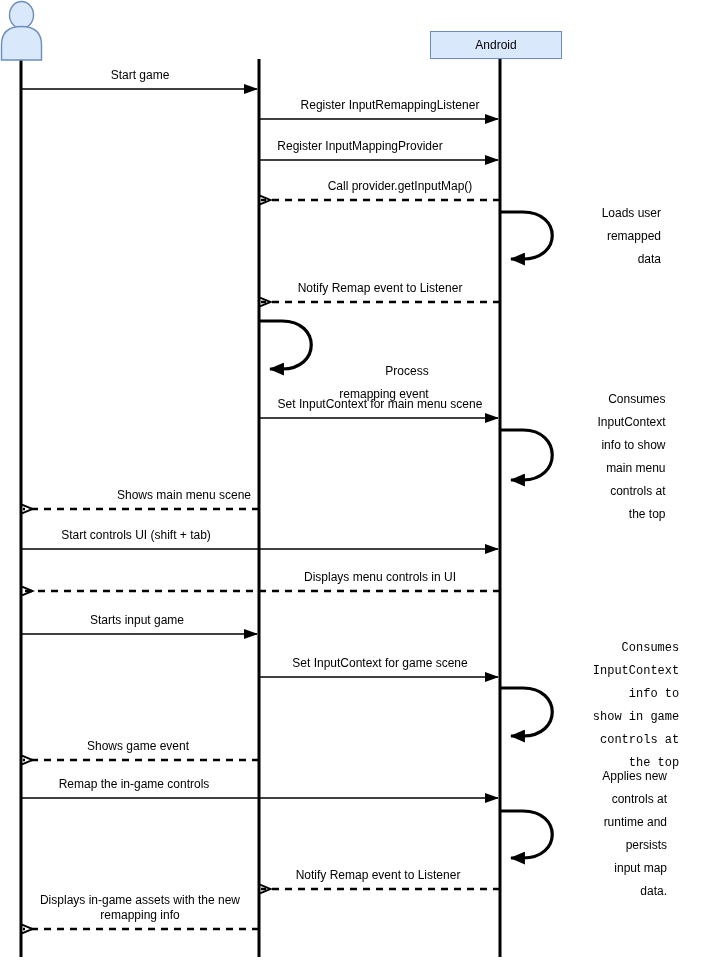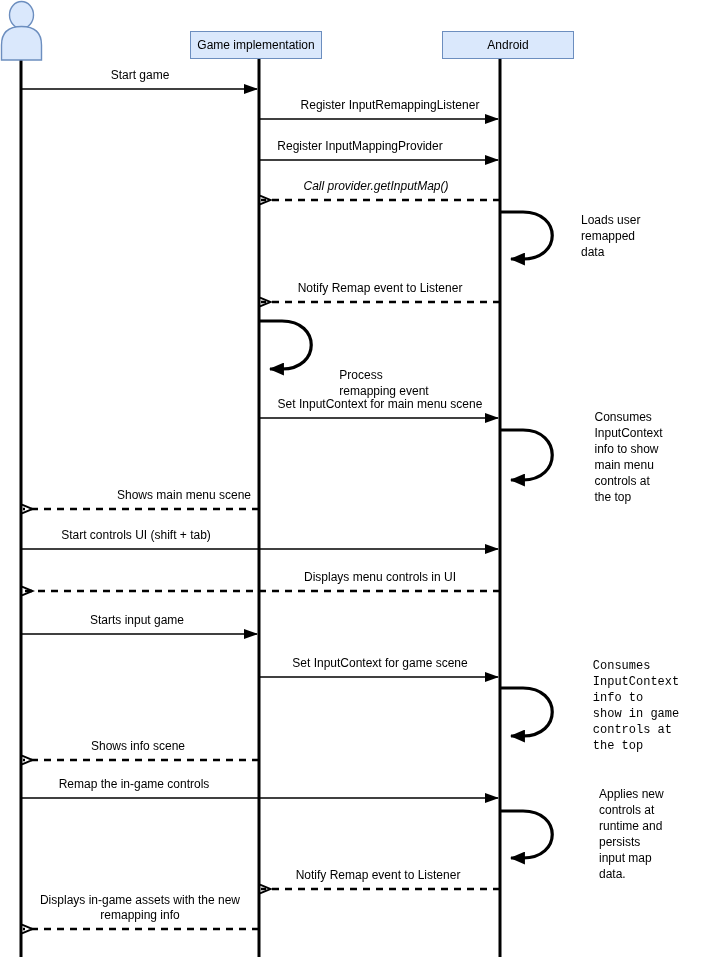--- a/index.html
+++ b/index.html
@@ -26,22 +26,22 @@
     transform:translate(-50%,-100%);
     white-space:pre-line;
     text-align:center;
     line-height:15px;
     z-index:2;
   }
   .loop-label{
     position:absolute;
     transform:translate(-50%,-50%);
     white-space:pre-line;
-    text-align:left;
-    line-height:16px;
+    text-align:right;
+    line-height:23px;
     z-index:2;
   }
 </style>
 </head>
 <body>
 
 <div class="stage">
   <svg class="wires" width="701" height="963" viewBox="0 0 701 963">
     <defs>
       <marker id="m-solid" markerUnits="userSpaceOnUse" markerWidth="14" markerHeight="10" viewBox="0 0 14 10" refX="13" refY="5" orient="auto">
@@ -82,40 +82,37 @@
       </g>
     <g id="g-loops">
         <path d="M 500 212 H 523 C 562 212 562 259 523 259 H 511" fill="none" stroke="#000000" stroke-width="3.2" marker-end="url(#m-loop)"></path>
         <path d="M 259 321 H 282 C 321 321 321 369 282 369 H 270" fill="none" stroke="#000000" stroke-width="3.2" marker-end="url(#m-loop)"></path>
         <path d="M 500 430 H 523 C 562 430 562 480 523 480 H 511" fill="none" stroke="#000000" stroke-width="3.2" marker-end="url(#m-loop)"></path>
         <path d="M 500 688 H 523 C 562 688 562 736 523 736 H 511" fill="none" stroke="#000000" stroke-width="3.2" marker-end="url(#m-loop)"></path>
         <path d="M 500 811 H 523 C 562 811 562 858 523 858 H 511" fill="none" stroke="#000000" stroke-width="3.2" marker-end="url(#m-loop)"></path>
       </g>
   </svg>
 
-  <div class="participant-box" id="box-game" style="left: 190px; top: 31px; width: 132px; height: 28px;">
-    <span>Game implementation</span>
-  </div>
-  <div class="participant-box" id="box-android" style="left: 430px; top: 31px; width: 132px; height: 28px; margin-left: 12px;">
+  <div class="participant-box" id="box-android" style="left: 430px; top: 31px; width: 132px; height: 28px;">
     <span>Android</span>
   </div>
 
   <div id="labels">
       <div class="msg-label" style="left: 140px; top: 83px;">Start game</div>
       <div class="msg-label" style="left: 380px; top: 113px; padding-left: 20px;">Register InputRemappingListener</div>
       <div class="msg-label" style="left: 360px; top: 154px;">Register InputMappingProvider</div>
-      <div class="msg-label" style="left: 376px; top: 194px; font-style: italic;">Call provider.getInputMap()</div>
+      <div class="msg-label" style="left: 400px; top: 194px;">Call provider.getInputMap()</div>
       <div class="msg-label" style="left: 380px; top: 296px;">Notify Remap event to Listener</div>
       <div class="msg-label" style="left: 380px; top: 412px;">Set InputContext for main menu scene</div>
       <div class="msg-label" style="left: 140px; top: 503px; margin-left: 44px;">Shows main menu scene</div>
       <div class="msg-label" style="left: 136px; top: 543px;">Start controls UI (shift + tab)</div>
       <div class="msg-label" style="left: 380px; top: 585px;">Displays menu controls in UI</div>
       <div class="msg-label" style="left: 137px; top: 628px;">Starts input game</div>
       <div class="msg-label" style="left: 380px; top: 671px;">Set InputContext for game scene</div>
-      <div class="msg-label" style="left: 138px; top: 754px;">Shows info scene</div>
+      <div class="msg-label" style="left: 138px; top: 754px;">Shows game event</div>
       <div class="msg-label" style="left: 134px; top: 792px;">Remap the in-game controls</div>
       <div class="msg-label" style="left: 378px; top: 883px;">Notify Remap event to Listener</div>
       <div class="msg-label" style="left: 140px; top: 923px;">Displays in-game assets with the new
 remapping info</div>
       <div class="loop-label" style="left: 621px; top: 236px;">Loads user
 remapped data</div>
       <div class="loop-label" style="left: 384px; top: 345px; margin-top: 38px;">Process
 remapping event</div>
       <div class="loop-label" style="left: 630px; top: 457px;">Consumes InputContext
 info to show main menu

